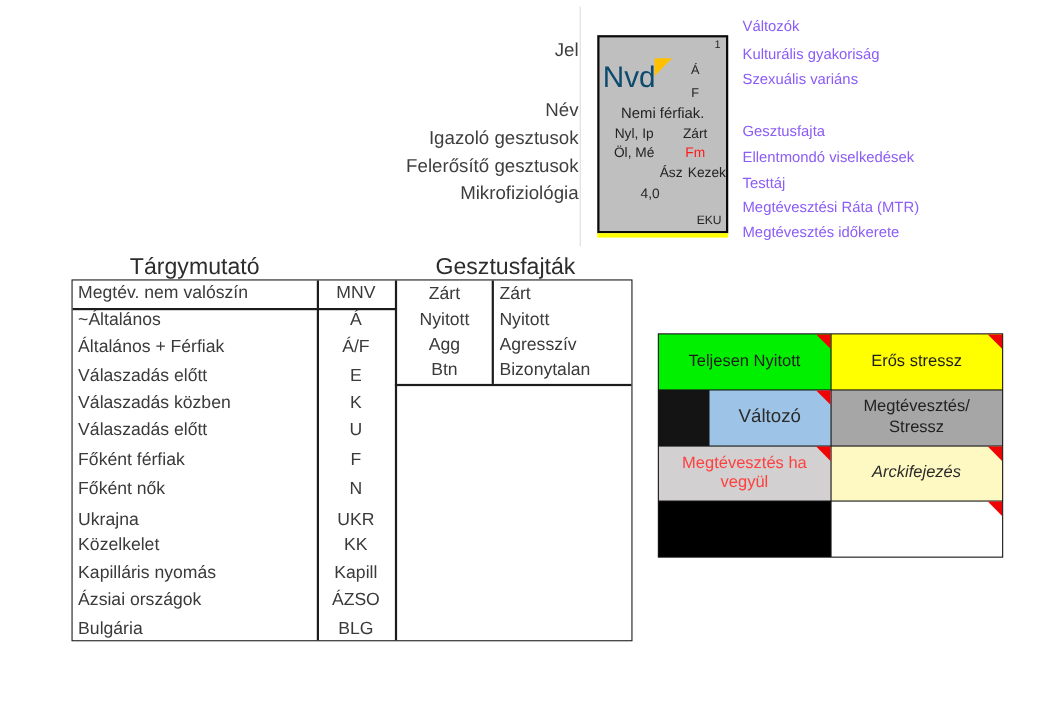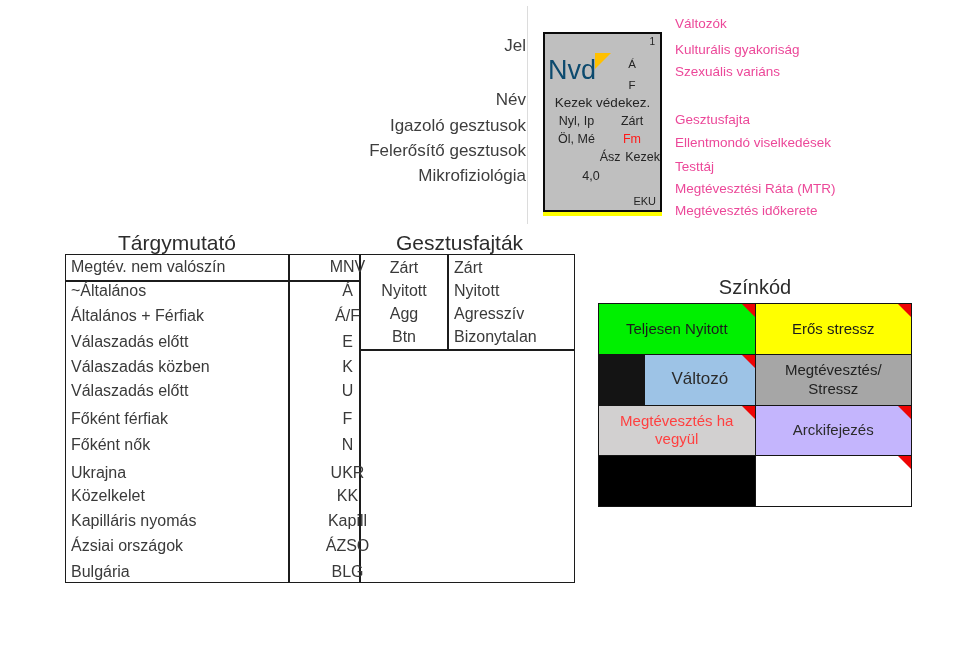--- a/index.html
+++ b/index.html
@@ -6,21 +6,21 @@
   .root{position:relative;width:967px;height:657px;background:#fff;overflow:hidden;
         font-family:"Liberation Sans",sans-serif;color:#3d3d3d;}
   .nowrap{white-space:nowrap;}
 
   
   .faint-v{position:absolute;left:527px;top:6px;width:1px;height:218px;background:#dcdcdc;}
 
   
   .pleft{position:absolute;right:441px;font-size:17px;color:#3e3e3e;white-space:nowrap;}
   .pl1{top:36px;}.pl2{top:90px;}.pl3{top:116px;margin-left:12px;}.pl4{top:141px;}.pl5{top:166px;}
-  .pright{position:absolute;left:675px;font-size:13.5px;color:#ec4899;white-space:nowrap;}
+  .pright{position:absolute;left:675px;font-size:13.5px;color:#8b5cf6;white-space:nowrap;}
   .pr1{top:16px;}.pr2{top:42px;}.pr3{top:64px;}.pr4{top:112px;}
   .pr5{top:135px;}.pr6{top:159px;}.pr7{top:181px;}.pr8{top:203px;}
 
   
   .card{position:absolute;left:543px;top:32px;width:119px;height:180px;background:#bfbfbf;
         border:2px solid #0a0a0a;box-sizing:border-box;color:#242424;}
   .card-num{position:absolute;top:2px;right:5px;font-size:10px;}
   .card-symbol{position:absolute;left:3px;top:21px;font-size:27px;color:#0c4a6e;}
   .card-marker{position:absolute;left:50px;top:19px;width:0;height:0;
         border-top:16px solid #ffc000;border-right:16px solid transparent;}
@@ -42,21 +42,21 @@
   .idx{position:absolute;left:65px;top:254px;width:510px;height:329px;
        border:1.5px solid #1c1c1c;box-sizing:border-box;font-size:16px;color:#3a3a3a;}
   .vln,.hln{position:absolute;background:#1c1c1c;}
   .v1{left:222px;top:0;width:1.5px;height:100%;}
   .v2{left:293px;top:0;width:1.5px;height:100%;}
   .v3{left:381px;top:0;width:1.5px;height:94px;}
   .h1{left:0;top:25px;width:294px;height:1.5px;}
   .h2{left:293px;top:94px;right:0;height:1.5px;}
   .irow{position:absolute;height:24px;display:flex;align-items:center;overflow:hidden;}
   .c1{left:5px;width:214px;}
-  .c2{left:222px;width:71px;justify-content:center;padding-left:24px;}
+  .c2{left:222px;width:71px;justify-content:center;}
   .c3{left:295px;width:86px;justify-content:center;height:23px;}
   .c4{left:388px;width:118px;height:23px;}
   .r1{top:0px;}.r2{top:24px;text-align:center;}.r3{top:49px;}.r4{top:75px;}.r5{top:100px;}.r6{top:124px;}
   .r7{top:149px;align-items:flex-end;}.r8{top:178px;}.r9{top:206px;}.r10{top:229px;}.r11{top:254px;}
   .r12{top:279px;}.r13{top:305px;}
   .g1{top:1px;}.g2{top:24px;}.g3{top:47px;}.g4{top:70px;}
 
   
   .legend-title{position:absolute;left:598px;top:276px;width:314px;text-align:center;
         font-size:20px;color:#2c2c2c;}
@@ -90,21 +90,21 @@
   <div class="pright pr6">Testtáj</div>
   <div class="pright pr7">Megtévesztési Ráta (MTR)</div>
   <div class="pright pr8">Megtévesztés időkerete</div>
 
   <div class="card" style="background-color: rgb(191, 191, 191);">
     <div class="card-num">1</div>
     <div class="card-symbol">Nvd</div>
     <div class="card-marker" style="border-top-color: rgb(255, 192, 0);"></div>
     <div class="card-var cva">Á</div>
     <div class="card-var cvf">F</div>
-    <div class="card-name">Kezek védekez.</div>
+    <div class="card-name">Nemi férfiak.</div>
     <div class="card-row cr1">
       <span class="crl">Nyl, Ip</span>
       <span class="crr">Zárt</span>
     </div>
     <div class="card-row cr2">
       <span class="crl">Öl, Mé</span>
       <span class="crr" style="color: rgb(255, 26, 26);">Fm</span>
     </div>
     <div class="card-row cr3">
       <span class="crl">Ász</span>
@@ -183,21 +183,20 @@
     <div class="irow c3 g2">Nyitott</div>
     <div class="irow c3 g3">Agg</div>
     <div class="irow c3 g4">Btn</div>
 
     <div class="irow c4 g1">Zárt</div>
     <div class="irow c4 g2">Nyitott</div>
     <div class="irow c4 g3">Agresszív</div>
     <div class="irow c4 g4">Bizonytalan</div>
   </div>
 
-  <div class="legend-title">Színkód</div>
   <div class="legend">
     <div class="lcell" style="background-color: rgb(0, 240, 0); color: rgb(28, 28, 28);">
       <span>Teljesen Nyitott</span>
       <span class="corner" style="display: block; border-top-color: rgb(238, 4, 4);"></span>
     </div>
     <div class="lcell" style="background-color: rgb(255, 255, 0); color: rgb(28, 28, 28);">
       <span>Erős stressz</span>
       <span class="corner" style="display: block; border-top-color: rgb(238, 4, 4);"></span>
     </div>
     <div class="lcell big" style="background-color: rgb(157, 195, 230); color: rgb(43, 43, 43); margin-left: 46px;">
@@ -207,21 +206,21 @@
     <div class="lcell" style="background-color: rgb(166, 166, 166); color: rgb(34, 34, 34);">
       <span>Megtévesztés/
 Stressz</span>
       
     </div>
     <div class="lcell" style="background-color: rgb(210, 208, 208); color: rgb(255, 64, 64);">
       <span>Megtévesztés ha
 vegyül</span>
       <span class="corner" style="display: block; border-top-color: rgb(238, 4, 4);"></span>
     </div>
-    <div class="lcell" style="background-color: #c4b5fd; color: rgb(43, 43, 43);">
+    <div class="lcell" style="background-color: #fef9c3; color: rgb(43, 43, 43); font-style: italic;">
       <span>Arckifejezés</span>
       <span class="corner" style="display: block; border-top-color: rgb(238, 4, 4);"></span>
     </div>
     <div class="lcell" style="background-color: rgb(0, 0, 0); color: rgb(255, 255, 255);">
       <span></span>
       
     </div>
     <div class="lcell" style="background-color: rgb(255, 255, 255); color: rgb(86, 162, 230);">
       <span class="corner" style="display: block; border-top-color: rgb(238, 4, 4);"></span>
     </div>

